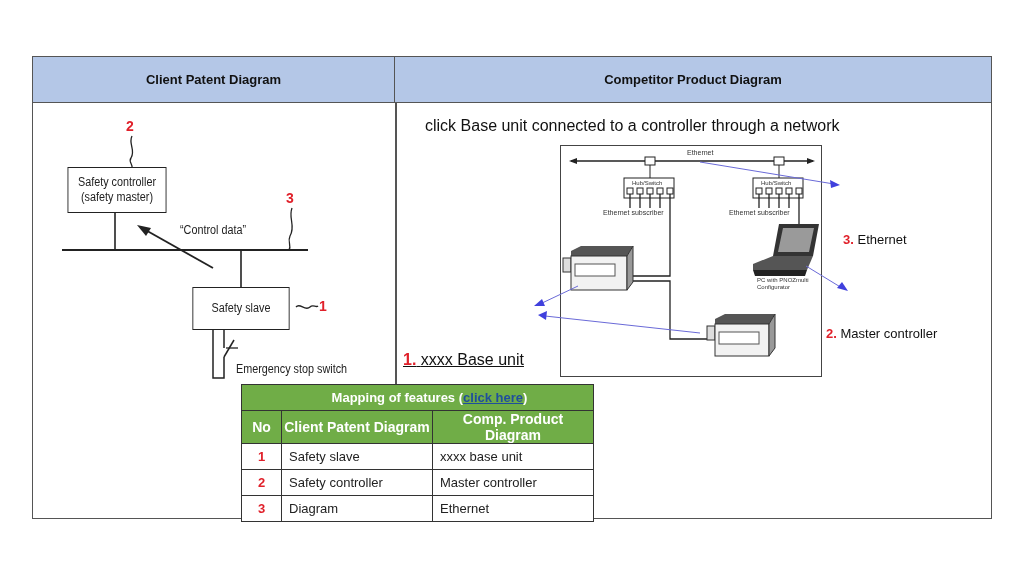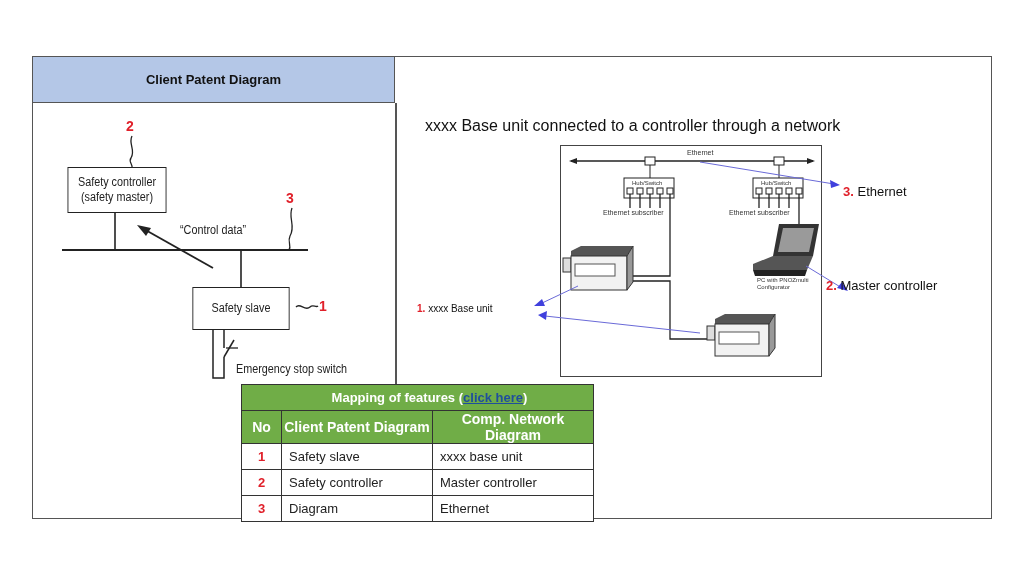--- a/index.html
+++ b/index.html
@@ -17,37 +17,38 @@
   .patent { position: absolute; left: 0; top: 0; width: 1024px; height: 576px; pointer-events: none; }
   .pbox { position: absolute; border: 1.6px solid #222; background: #fff; display: flex; align-items: center; justify-content: center;
           text-align: center; font-family: "Liberation Sans", sans-serif; font-size: 12px; line-height: 15px; color: #222; transform: scaleX(0.9); }
   .ptext { position: absolute; font-size: 12px; color: #222; white-space: nowrap; transform: scaleX(0.9); transform-origin: left center; }
   .rednum { position: absolute; color: #e0202a; font-weight: bold; font-size: 14px; }
 
   
   .subtitle { position: absolute; left: 425px; top: 117px; font-size: 16px; color: #111; white-space: nowrap; }
   .netimg { position: absolute; left: 560px; top: 145px; width: 262px; height: 232px; border: 1.2px solid #444; background: #fff; }
   .tinytxt { position: absolute; font-size: 7px; color: #333; white-space: nowrap; }
-  .callout { position: absolute; font-size: 13px; color: #111; white-space: nowrap; }
+  .callout { position: absolute; font-size: 13px; color: #111; white-space: nowrap; margin-top: 48px; }
   .callout .n { color: #e0202a; font-weight: bold; }
 
   
   .map { position: absolute; left: 241px; top: 384px; width: 353px; border-collapse: collapse; font-family: "Liberation Sans", sans-serif; }
   .map td, .map th { border: 1px solid #333; }
   .map .title { background: #70ad47; color: #fff; font-weight: bold; font-size: 13px; height: 26px; text-align: center; padding-left: 24px; }
   .map .title a { color: #1f4e9c; text-decoration: underline; }
   .map .colh th { background: #70ad47; color: #fff; font-weight: bold; font-size: 14px; height: 20px; }
   .map .row td { height: 26px; font-size: 13px; color: #222; padding-left: 7px; background: #fff; }
   .map .row td.no { color: #e0202a; font-weight: bold; text-align: center; padding-left: 0; }
 </style>
 </head>
 <body>
 
 <div class="frame">
   <div class="hdr left">Client Patent Diagram</div>
+  <div class="hdr right">Competitor Product Diagram</div>
   <div class="vdiv"></div>
 </div>
 
 <svg class="patent" width="1024" height="576">
 
   <path d="M132 136 C128 144, 136 150, 131 158 C128 162, 133 164, 132 168" stroke="#222" stroke-width="1.3" fill="none"></path>
 
   <line x1="115" y1="213" x2="115" y2="250" stroke="#222" stroke-width="1.6"></line>
 
   <line x1="62" y1="250" x2="308" y2="250" stroke="#222" stroke-width="1.8"></line>
@@ -75,21 +76,21 @@
   </div>
 </div>
 <div class="rednum" style="left:286px; top:190px;">3</div>
 <div class="ptext" style="left:180px; top:223px;">“Control data”</div>
 <div class="pbox" style="left:187px; top:287px; width:108px; height:43px;">
   <span>Safety slave</span>
 </div>
 <div class="rednum" style="left:319px; top:298px;">1</div>
 <div class="ptext" style="left:236px; top:362px;">Emergency stop switch</div>
 
-<div class="subtitle">xxxx Base unit connected to a controller through a network</div>
+<div class="subtitle">click Base unit connected to a controller through a network</div>
 
 <div class="netimg">
   <svg width="262" height="232" style="position:absolute;left:0;top:0">
 
     <line x1="10" y1="15" x2="252" y2="15" stroke="#222" stroke-width="1.3"></line>
     <polygon points="8,15 16,12 16,18" fill="#222"></polygon>
     <polygon points="254,15 246,12 246,18" fill="#222"></polygon>
     <rect x="84" y="11" width="10" height="8" fill="#fff" stroke="#222"></rect>
     <rect x="213" y="11" width="10" height="8" fill="#fff" stroke="#222"></rect>
     <line x1="89" y1="19" x2="89" y2="32" stroke="#222"></line>
@@ -170,36 +171,36 @@
 </svg>
 
 <div class="callout" style="left:843px; top:184px;">
   <span class="n">3.</span>
   <span>Ethernet</span>
 </div>
 <div class="callout" style="left:826px; top:278px;">
   <span class="n">2.</span>
   <span>Master controller</span>
 </div>
-<div class="callout" style="left:417px; top:303px; font-size:10px;">
+<div class="callout" style="left:403px; top:303px; font-size:16px;text-decoration:underline;">
   <span class="n">1.</span>
   <span>xxxx Base unit</span>
 </div>
 
 <table class="map">
   <tbody>
       <tr>
     <td class="title" colspan="3">
       <span>Mapping of features (</span><a href="#">click here</a><span>)</span>
     </td>
   </tr>
   <tr class="colh">
     <th style="width:40px">No</th>
     <th style="width:151px">Client Patent Diagram</th>
-    <th>Comp. Network Diagram</th>
+    <th>Comp. Product Diagram</th>
   </tr>
   <tr class="row">
     <td class="no">1</td>
     <td>Safety slave</td>
     <td>xxxx base unit</td>
   </tr>
   <tr class="row">
     <td class="no">2</td>
     <td>Safety controller</td>
     <td>Master controller</td>

